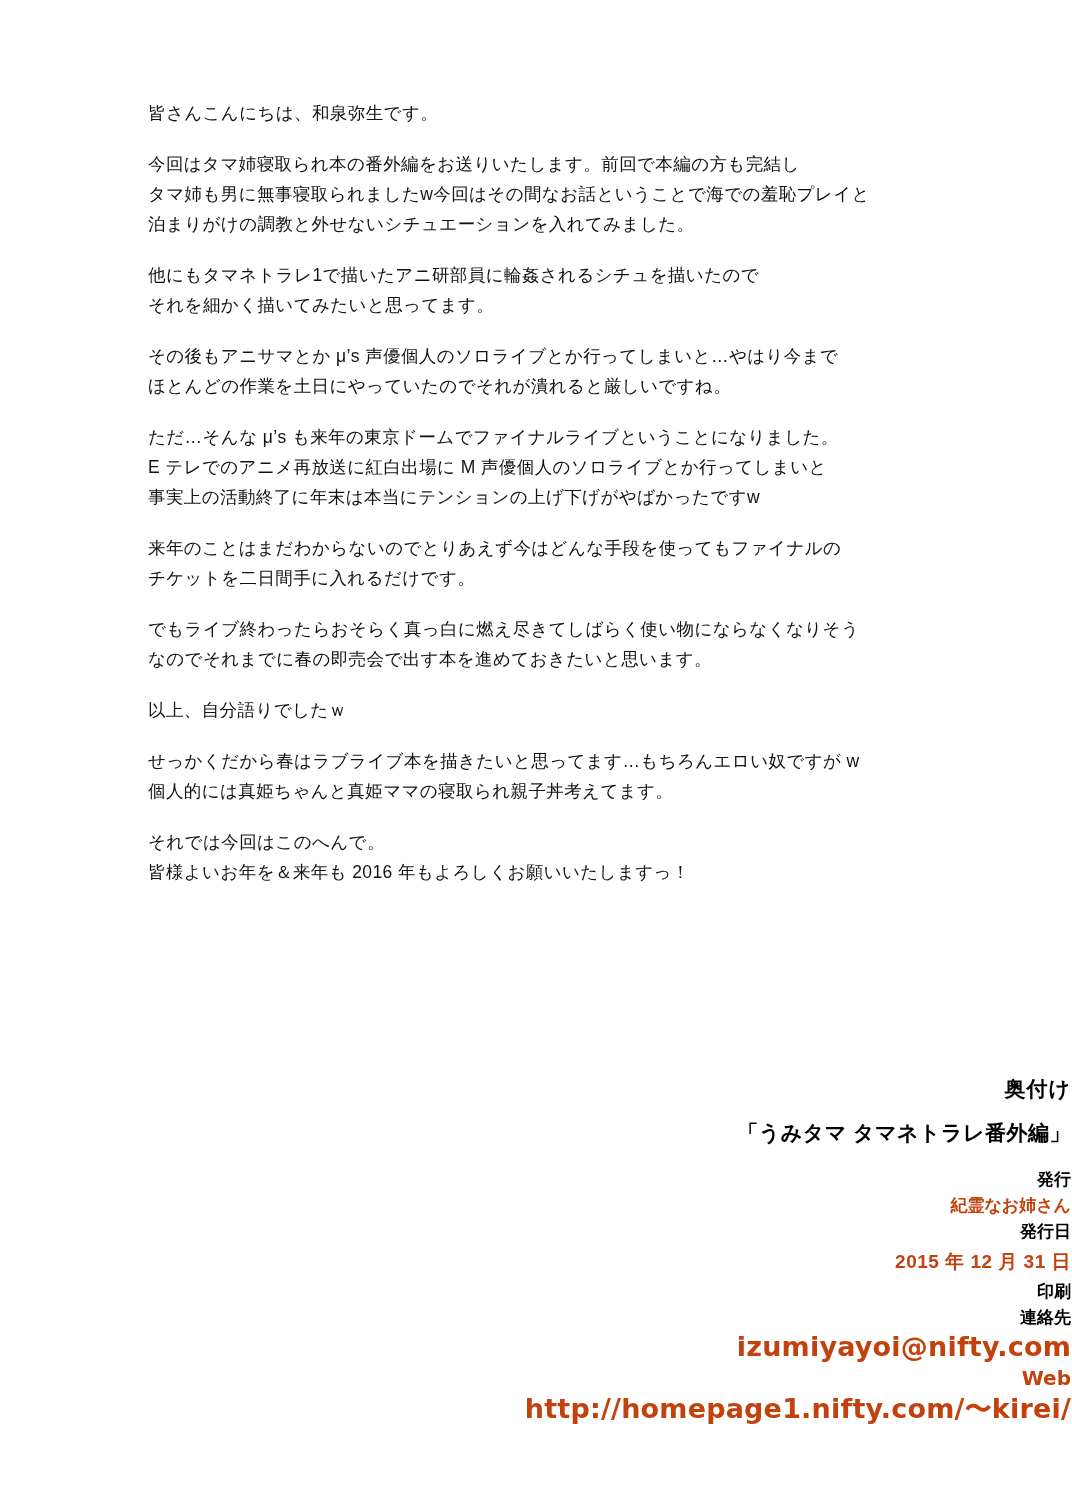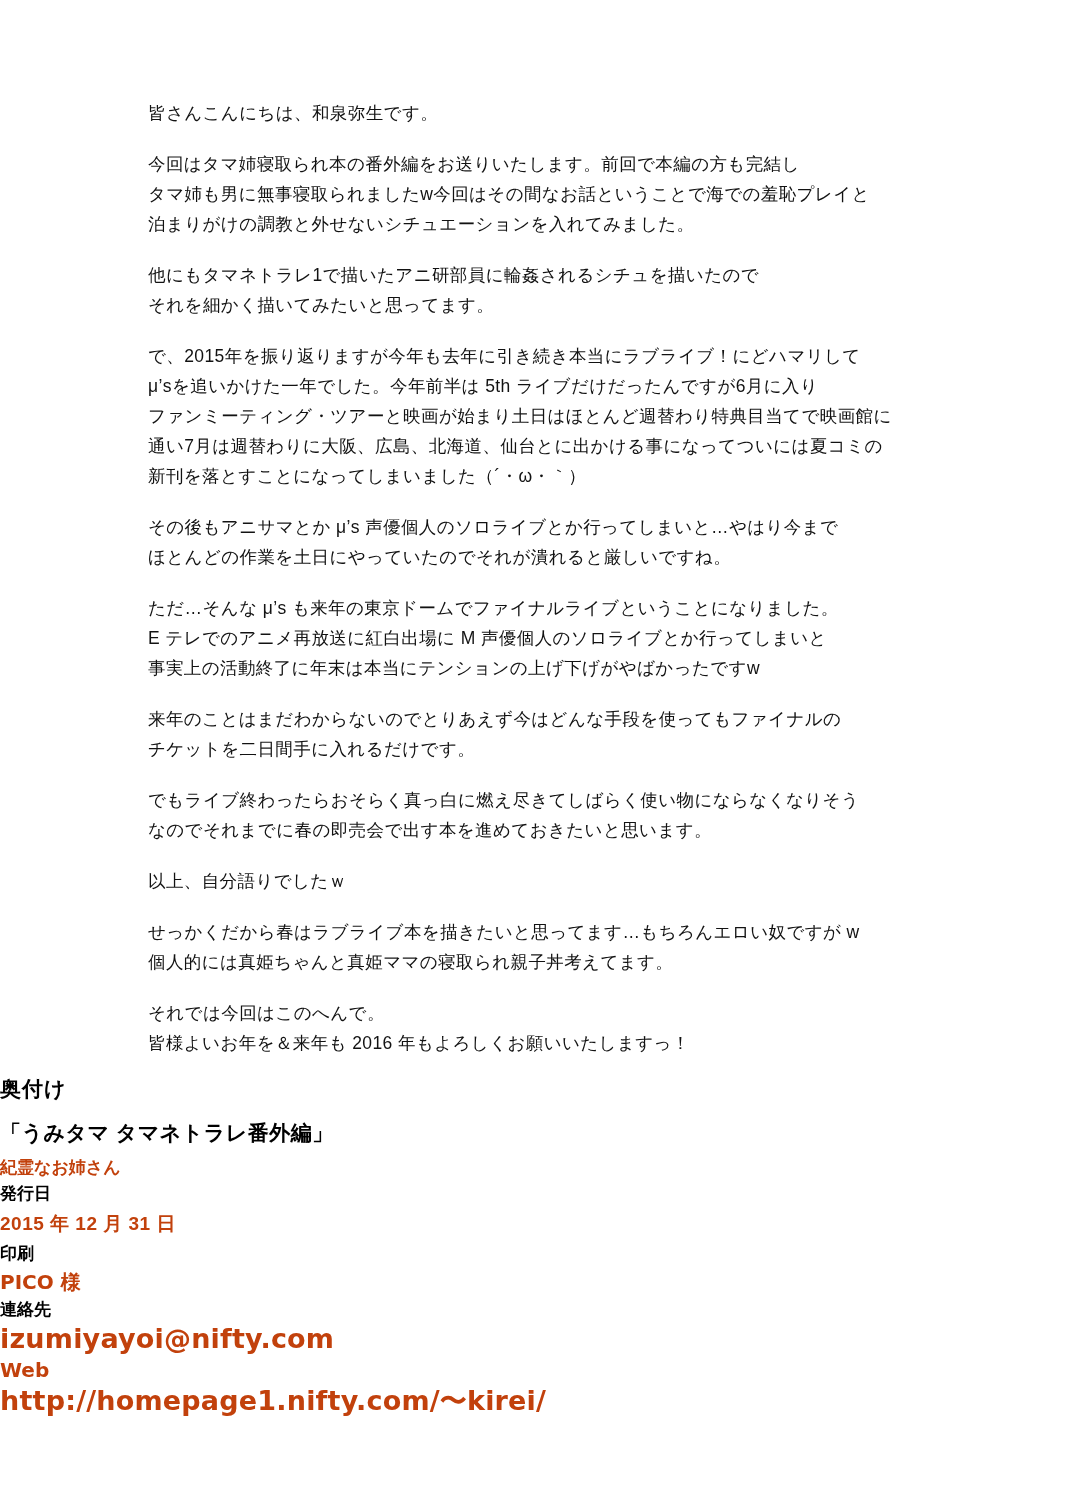--- a/index.html
+++ b/index.html
@@ -32,34 +32,35 @@
     color: #121212;
   }
   .para:last-child {
     margin-bottom: 0;
   }
   .colophon {
     position: absolute;
     left: 0;
     right: 1px;
     top: 1075px;
-    text-align: left;
+    text-align: right;
+    padding-left: 10px;
   }
   .colophon-title {
     font-size: 21px;
     font-weight: bold;
     letter-spacing: 1px;
     margin-bottom: 16px;
     color: #000;
   }
   .colophon-work {
     font-size: 21px;
     font-weight: bold;
     letter-spacing: 0.5px;
-    margin-bottom: 8px;
+    margin-bottom: 20px;
     color: #000;
   }
   .colophon-label {
     font-size: 17px;
     font-weight: bold;
     line-height: 26px;
     color: #000;
   }
   .colophon-value {
     font-size: 17px;
@@ -92,48 +93,43 @@
 
 <div class="page">
 
   <div class="afterword">
     <p class="para">皆さんこんにちは、和泉弥生です。</p>
     <p class="para">今回はタマ姉寝取られ本の番外編をお送りいたします。前回で本編の方も完結し
 タマ姉も男に無事寝取られましたw今回はその間なお話ということで海での羞恥プレイと
 泊まりがけの調教と外せないシチュエーションを入れてみました。</p>
     <p class="para">他にもタマネトラレ1で描いたアニ研部員に輪姦されるシチュを描いたので
 それを細かく描いてみたいと思ってます。</p>
-    <p class="para">で、2015年を振り返りますが今年も去年に引き続き本当にラブライブ！にどハマリして
-μ’sを追いかけた一年でした。今年前半は 5th ライブだけだったんですが6月に入り
-ファンミーティング・ツアーと映画が始まり土日はほとんど週替わり特典目当てで映画館に
-通い7月は週替わりに大阪、広島、北海道、仙台とに出かける事になってついには夏コミの
-新刊を落とすことになってしまいました（´・ω・｀）</p>
     <p class="para">その後もアニサマとか μ’s 声優個人のソロライブとか行ってしまいと…やはり今まで
 ほとんどの作業を土日にやっていたのでそれが潰れると厳しいですね。</p>
     <p class="para">ただ…そんな μ’s も来年の東京ドームでファイナルライブということになりました。
 E テレでのアニメ再放送に紅白出場に M 声優個人のソロライブとか行ってしまいと
 事実上の活動終了に年末は本当にテンションの上げ下げがやばかったですw</p>
     <p class="para">来年のことはまだわからないのでとりあえず今はどんな手段を使ってもファイナルの
 チケットを二日間手に入れるだけです。</p>
     <p class="para">でもライブ終わったらおそらく真っ白に燃え尽きてしばらく使い物にならなくなりそう
 なのでそれまでに春の即売会で出す本を進めておきたいと思います。</p>
     <p class="para">以上、自分語りでしたｗ</p>
     <p class="para">せっかくだから春はラブライブ本を描きたいと思ってます…もちろんエロい奴ですが w
 個人的には真姫ちゃんと真姫ママの寝取られ親子丼考えてます。</p>
     <p class="para">それでは今回はこのへんで。
 皆様よいお年を＆来年も 2016 年もよろしくお願いいたしますっ！</p>
   </div>
 
   <div class="colophon">
     <div class="colophon-title">奥付け</div>
     <div class="colophon-work">「うみタマ タマネトラレ番外編」</div>
+    <div class="colophon-label colophon-row">発行</div>
     <div class="colophon-value colophon-row">紀霊なお姉さん</div>
     <div class="colophon-label colophon-row">発行日</div>
     <div class="colophon-value big colophon-row">2015 年 12 月 31 日</div>
     <div class="colophon-label colophon-row">印刷</div>
-    <div class="colophon-value mono colophon-row">PICO 様</div>
     <div class="colophon-label colophon-row">連絡先</div>
     <div class="colophon-value url colophon-row">izumiyayoi@nifty.com</div>
     <div class="colophon-value mono colophon-row">Web</div>
     <div class="colophon-value url colophon-row">http://homepage1.nifty.com/〜kirei/</div>
   </div>
 
 </div>
 
 </body></html>

